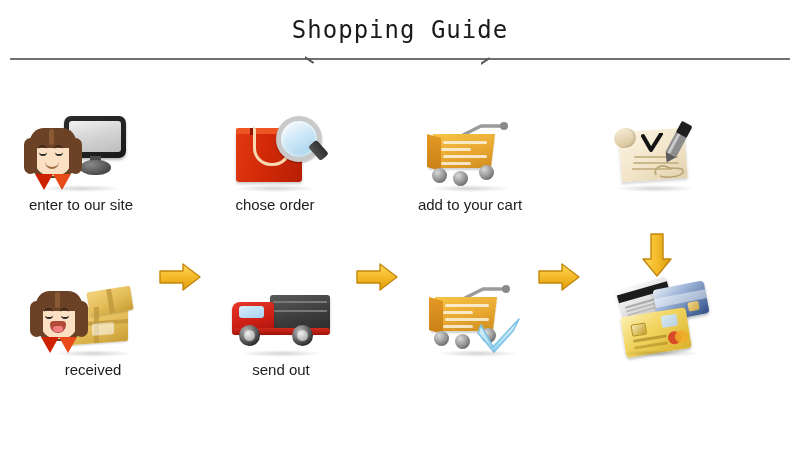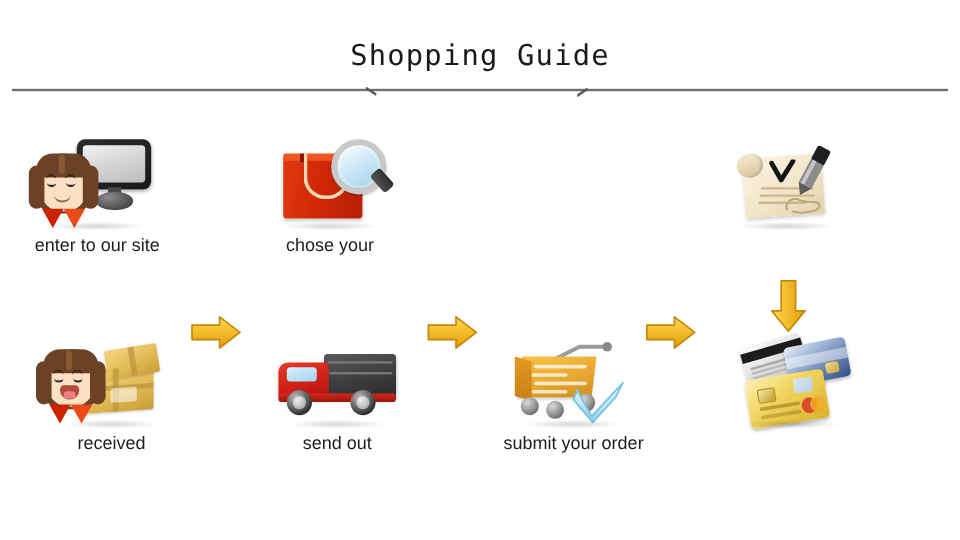--- a/index.html
+++ b/index.html
@@ -11,21 +11,21 @@
     width: 800px;
     height: 450px;
     position: relative;
     overflow: hidden;
     font-family: "Liberation Sans", sans-serif;
   }
 
   
   .header {
     position: absolute;
-    top: 16px; left: 0;
+    top: 0; left: 0;
     width: 652px;
     height: 70px;
   }
   .title {
     position: absolute;
     top: 16px;
     left: 0;
     width: 800px;
     text-align: center;
     font-family: "DejaVu Sans Mono", "Liberation Mono", monospace;
@@ -612,29 +612,52 @@
           <div class="notch-r"></div>
           <div class="handle"></div>
         </div>
         <div class="magnifier" style="left:86px; top:4px;">
           <div class="lens"></div>
           <div class="handle"></div>
         </div>
       </div>
       <div class="ground-shadow"></div>
     </div>
-    <div class="step-label">chose your</div>
+    <div class="step-label">chose order</div>
   </div>
 
   <div class="arrow a2">
     <svg width="44" height="30" viewBox="0 0 44 30">
       <path d="M2 9 L25 9 L25 2 L42 15 L25 28 L25 21 L2 21 Z" fill="url(#agR)" stroke="#c4870a" stroke-width="1.4" stroke-linejoin="round"></path>
     </svg>
   </div>
 
+  <div class="step s3">
+    <div class="step-art">
+      <div class="art-center">
+        <div class="cart" style="left:42px; top:8px;">
+          <svg class="handlebar" width="60" height="24" viewBox="0 0 60 24">
+            <path d="M2 20 L30 6 L52 6" fill="none" stroke="#9b9b9b" stroke-width="3.4" stroke-linecap="round" stroke-linejoin="round"></path>
+            <circle cx="53" cy="6" r="4" fill="#8a8a8a"></circle>
+          </svg>
+          <div class="basket"></div>
+          <div class="front-panel"></div>
+          <div class="slat s-a"></div>
+          <div class="slat s-b"></div>
+          <div class="slat s-c"></div>
+          <div class="slat s-d"></div>
+          <div class="wheel w1"></div>
+          <div class="wheel w2"></div>
+          <div class="wheel w3"></div>
+        </div>
+      </div>
+      <div class="ground-shadow"></div>
+    </div>
+    <div class="step-label">add to your cart</div>
+  </div>
 
   <div class="arrow a3">
     <svg width="44" height="30" viewBox="0 0 44 30">
       <path d="M2 9 L25 9 L25 2 L42 15 L25 28 L25 21 L2 21 Z" fill="url(#agR)" stroke="#c4870a" stroke-width="1.4" stroke-linejoin="round"></path>
     </svg>
   </div>
 
   <div class="step s4">
     <div class="step-art">
       <div class="art-center">
@@ -756,21 +779,20 @@
                 <stop offset="55%" stop-color="#bfe6f7"></stop>
                 <stop offset="100%" stop-color="#8fd0ec"></stop>
               </linearGradient>
             </defs>
             <path d="M4 8 L16 30 L42 2 L36 14 L17 35 L1 16 Z" fill="url(#bcG)" stroke="#7ec3e4" stroke-width="1.6" stroke-linejoin="round"></path>
           </svg>
         </div>
       </div>
       <div class="ground-shadow"></div>
     </div>
-    <div class="step-label">submit your order</div>
   </div>
 
   <div class="step t1">
     <div class="step-art">
       <div class="art-center">
         <div class="cards" style="left:40px; top:4px;">
           <div class="card silver">
             <div class="magstripe"></div>
             <div class="microline"></div>
           </div>

